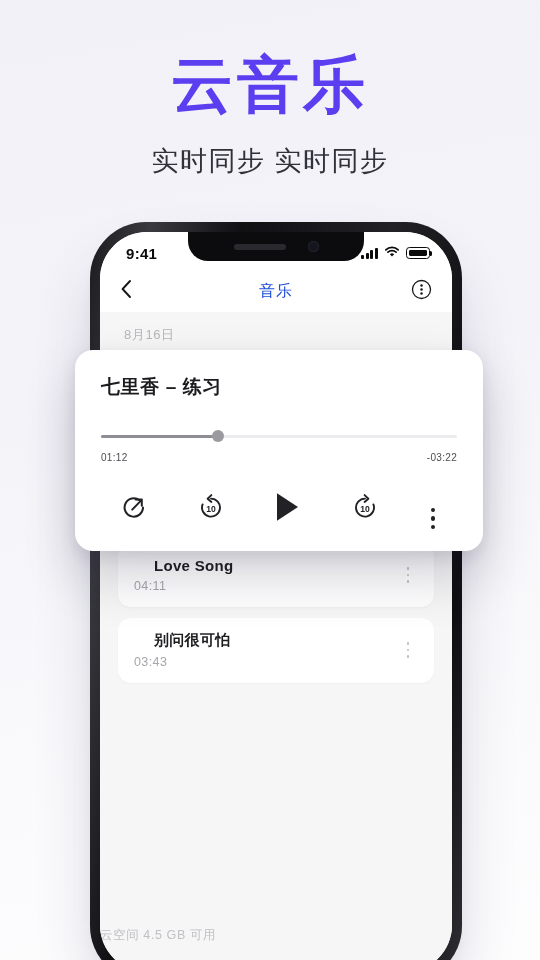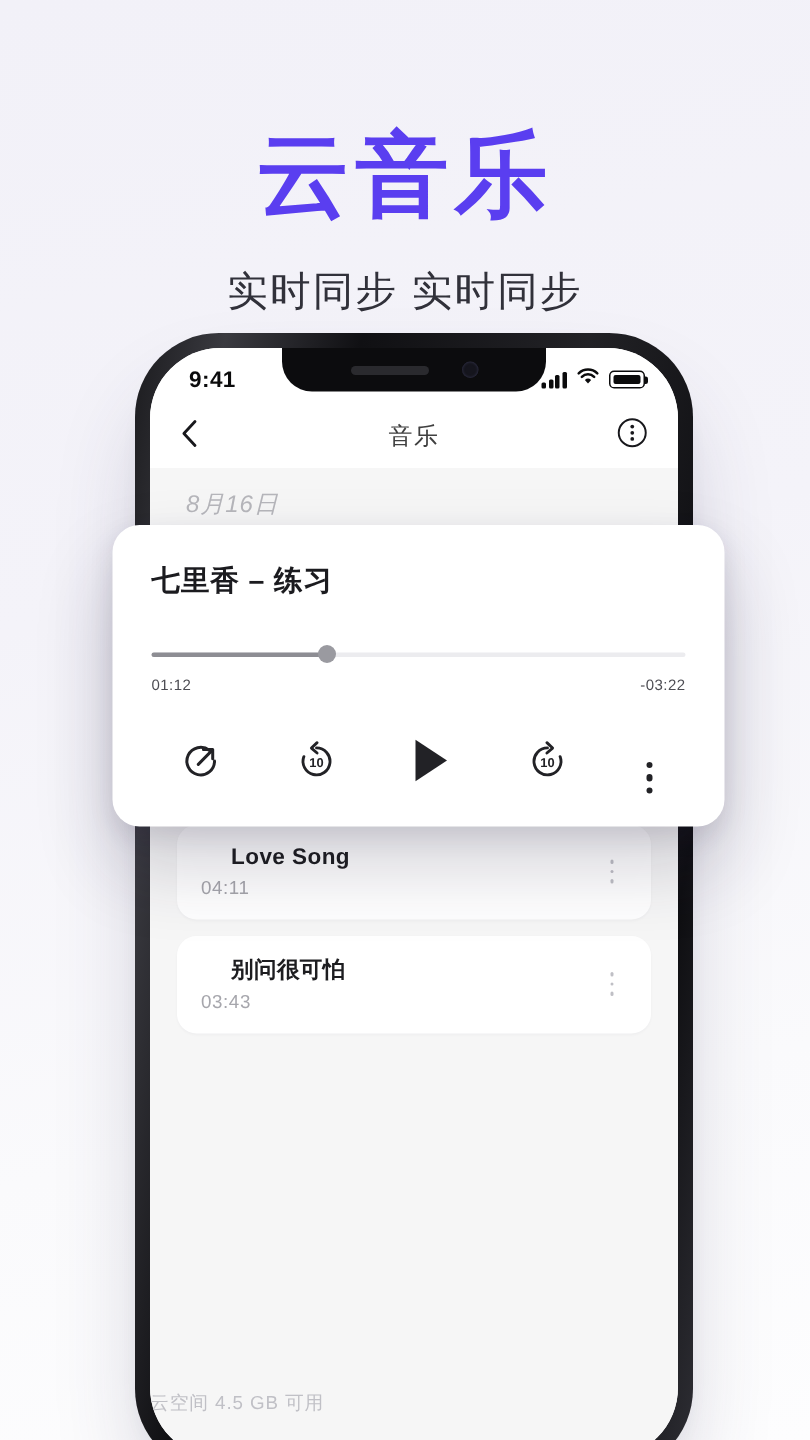--- a/index.html
+++ b/index.html
@@ -12,21 +12,21 @@
   body {
     background: linear-gradient(170deg, #f2f1f8 0%, #f4f3f9 40%, #fafafc 75%, #fdfdfe 100%);
     position: relative;
   }
 
   
   .hero {
     position: absolute;
     top: 0; left: 0; width: 540px;
     text-align: center;
-    padding-top: 85px;
+    padding-top: 52px;
   }
   .hero-title {
     font-size: 62px;
     font-weight: 700;
     color: #5a3ef0;
     letter-spacing: 4px;
     line-height: 1.05;
     font-family: "Liberation Sans", "DejaVu Sans", sans-serif;
   }
   .hero-sub {
@@ -138,39 +138,38 @@
     align-items: center;
     padding: 0 20px;
     z-index: 4;
   }
   .nav-back { width: 34px; display: flex; align-items: center; justify-content: flex-start; }
   .nav-title {
     flex: 1;
     text-align: center;
     font-size: 16px;
     font-weight: 500;
-    color: #404040;
+    color: #1d4ed8;
     letter-spacing: 1px;
   }
   .nav-more { width: 34px; display: flex; align-items: center; justify-content: flex-end; }
 
   
   .content {
     position: absolute;
     top: 80px; left: 0; right: 0; bottom: 0;
     background: #f6f6f6;
     padding: 0 18px;
     overflow: hidden;
   }
   .date-head {
-    font-size: 16px;
+    font-size: 13px;
     color: #b6b6bb;
     padding: 14px 6px 8px 6px;
     letter-spacing: 0.6px;
-    font-style: italic;
   }
   .track {
     background: #ffffff;
     border-radius: 13px;
     padding: 13px 16px 14px 16px;
     margin-bottom: 11px;
     display: flex;
     align-items: center;
     box-shadow: 0 1px 2px rgba(30,30,45,0.035);
   }

